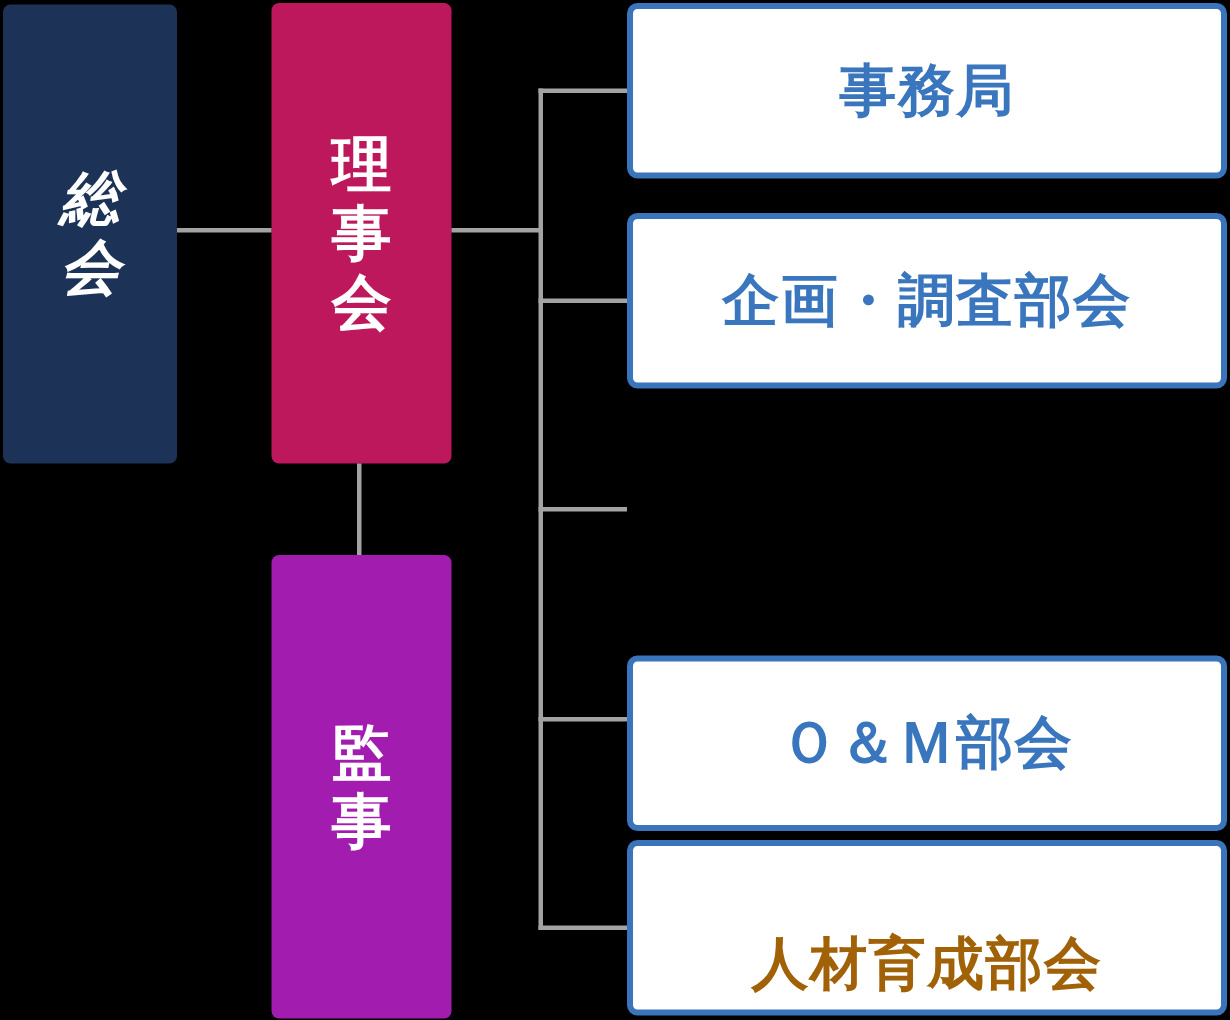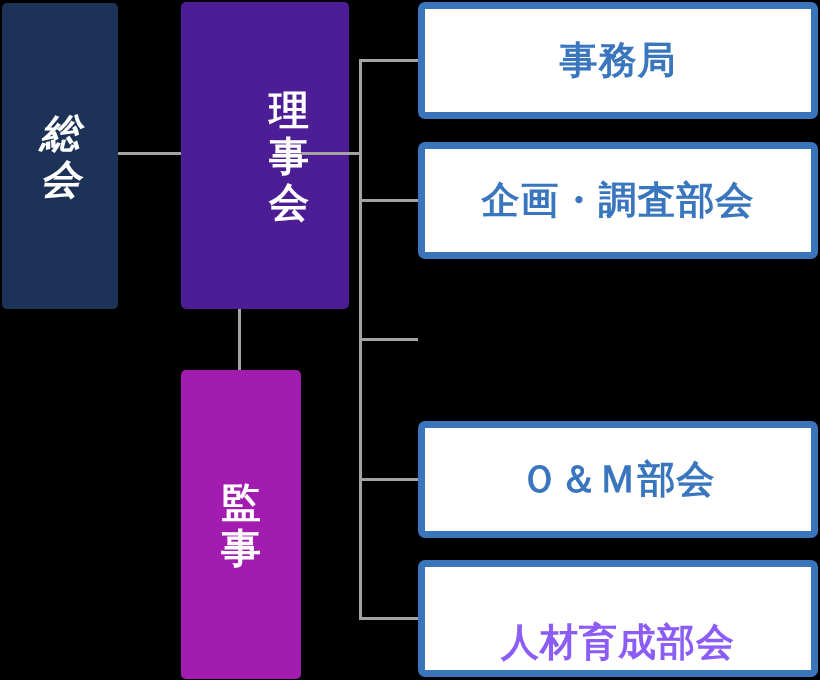--- a/index.html
+++ b/index.html
@@ -28,21 +28,21 @@
     word-break: break-all;
     letter-spacing: 0;
   }
   .branch-box {
     position: absolute;
     left: 418px;
     width: 400px;
     height: 117px;
     box-sizing: border-box;
     background: #ffffff;
-    border: 7px solid #c4b5fd;
+    border: 4px solid #c4b5fd;
     border-radius: 7px;
     display: flex;
     align-items: center;
     justify-content: center;
   }
   .branch-label {
     font-size: 38px;
     font-weight: bold;
     color: #3a76bd;
     letter-spacing: 1px;
@@ -74,39 +74,39 @@
 </style>
 </head>
 <body>
 
 <div id="canvas" style="background: rgb(0, 0, 0);">
 
   <div class="solid-node" id="node-soukai" style="background: rgb(28, 51, 87); font-style: italic;">
     <span class="vlabel">総会</span>
   </div>
 
-  <div class="solid-node" id="node-rijikai" style="background: #4c1d95; padding-left: 48px;">
+  <div class="solid-node" id="node-rijikai" style="background: #be185d;">
     <span class="vlabel">理事会</span>
   </div>
 
   <div class="solid-node" id="node-kanji" style="background: #a21caf;">
     <span class="vlabel">監事</span>
   </div>
 
   <div class="branch-box" id="branch-0" style="background: rgb(255, 255, 255); border-color: rgb(58, 116, 186);">
     <span class="branch-label" style="color: rgb(58, 118, 189);">事務局</span>
   </div>
   <div class="branch-box" id="branch-1" style="background: rgb(255, 255, 255); border-color: rgb(58, 116, 186);">
     <span class="branch-label" style="color: rgb(58, 118, 189);">企画・調査部会</span>
   </div>
-  <div class="branch-box" id="branch-3" style="background: rgb(255, 255, 255); border-color: rgb(58, 116, 186);">
+  <div class="branch-box" id="branch-3" style="background: rgb(255, 255, 255); border-color: rgb(58, 116, 186); margin-top: 16px;">
     <span class="branch-label" style="color: rgb(58, 118, 189);">Ｏ＆Ｍ部会</span>
   </div>
   <div class="branch-box" id="branch-4" style="background: rgb(255, 255, 255); border-color: rgb(58, 116, 186);">
-    <span class="branch-label" style="color: #8b5cf6; margin-top: 48px;">人材育成部会</span>
+    <span class="branch-label" style="color: #a16207; margin-top: 48px;">人材育成部会</span>
   </div>
 
   <div class="line" id="line-soukai-rijikai" style="background: rgb(163, 163, 163);"></div>
   <div class="line" id="line-rijikai-trunk" style="background: rgb(163, 163, 163);"></div>
   <div class="line" id="line-rijikai-kanji" style="background: rgb(163, 163, 163);"></div>
   <div class="line" id="line-trunk" style="background: rgb(163, 163, 163);"></div>
   <div class="line" id="line-branch-0" style="background: rgb(163, 163, 163);"></div>
   <div class="line" id="line-branch-1" style="background: rgb(163, 163, 163);"></div>
   <div class="line" id="line-branch-2" style="background: rgb(163, 163, 163);"></div>
   <div class="line" id="line-branch-3" style="background: rgb(163, 163, 163);"></div>

